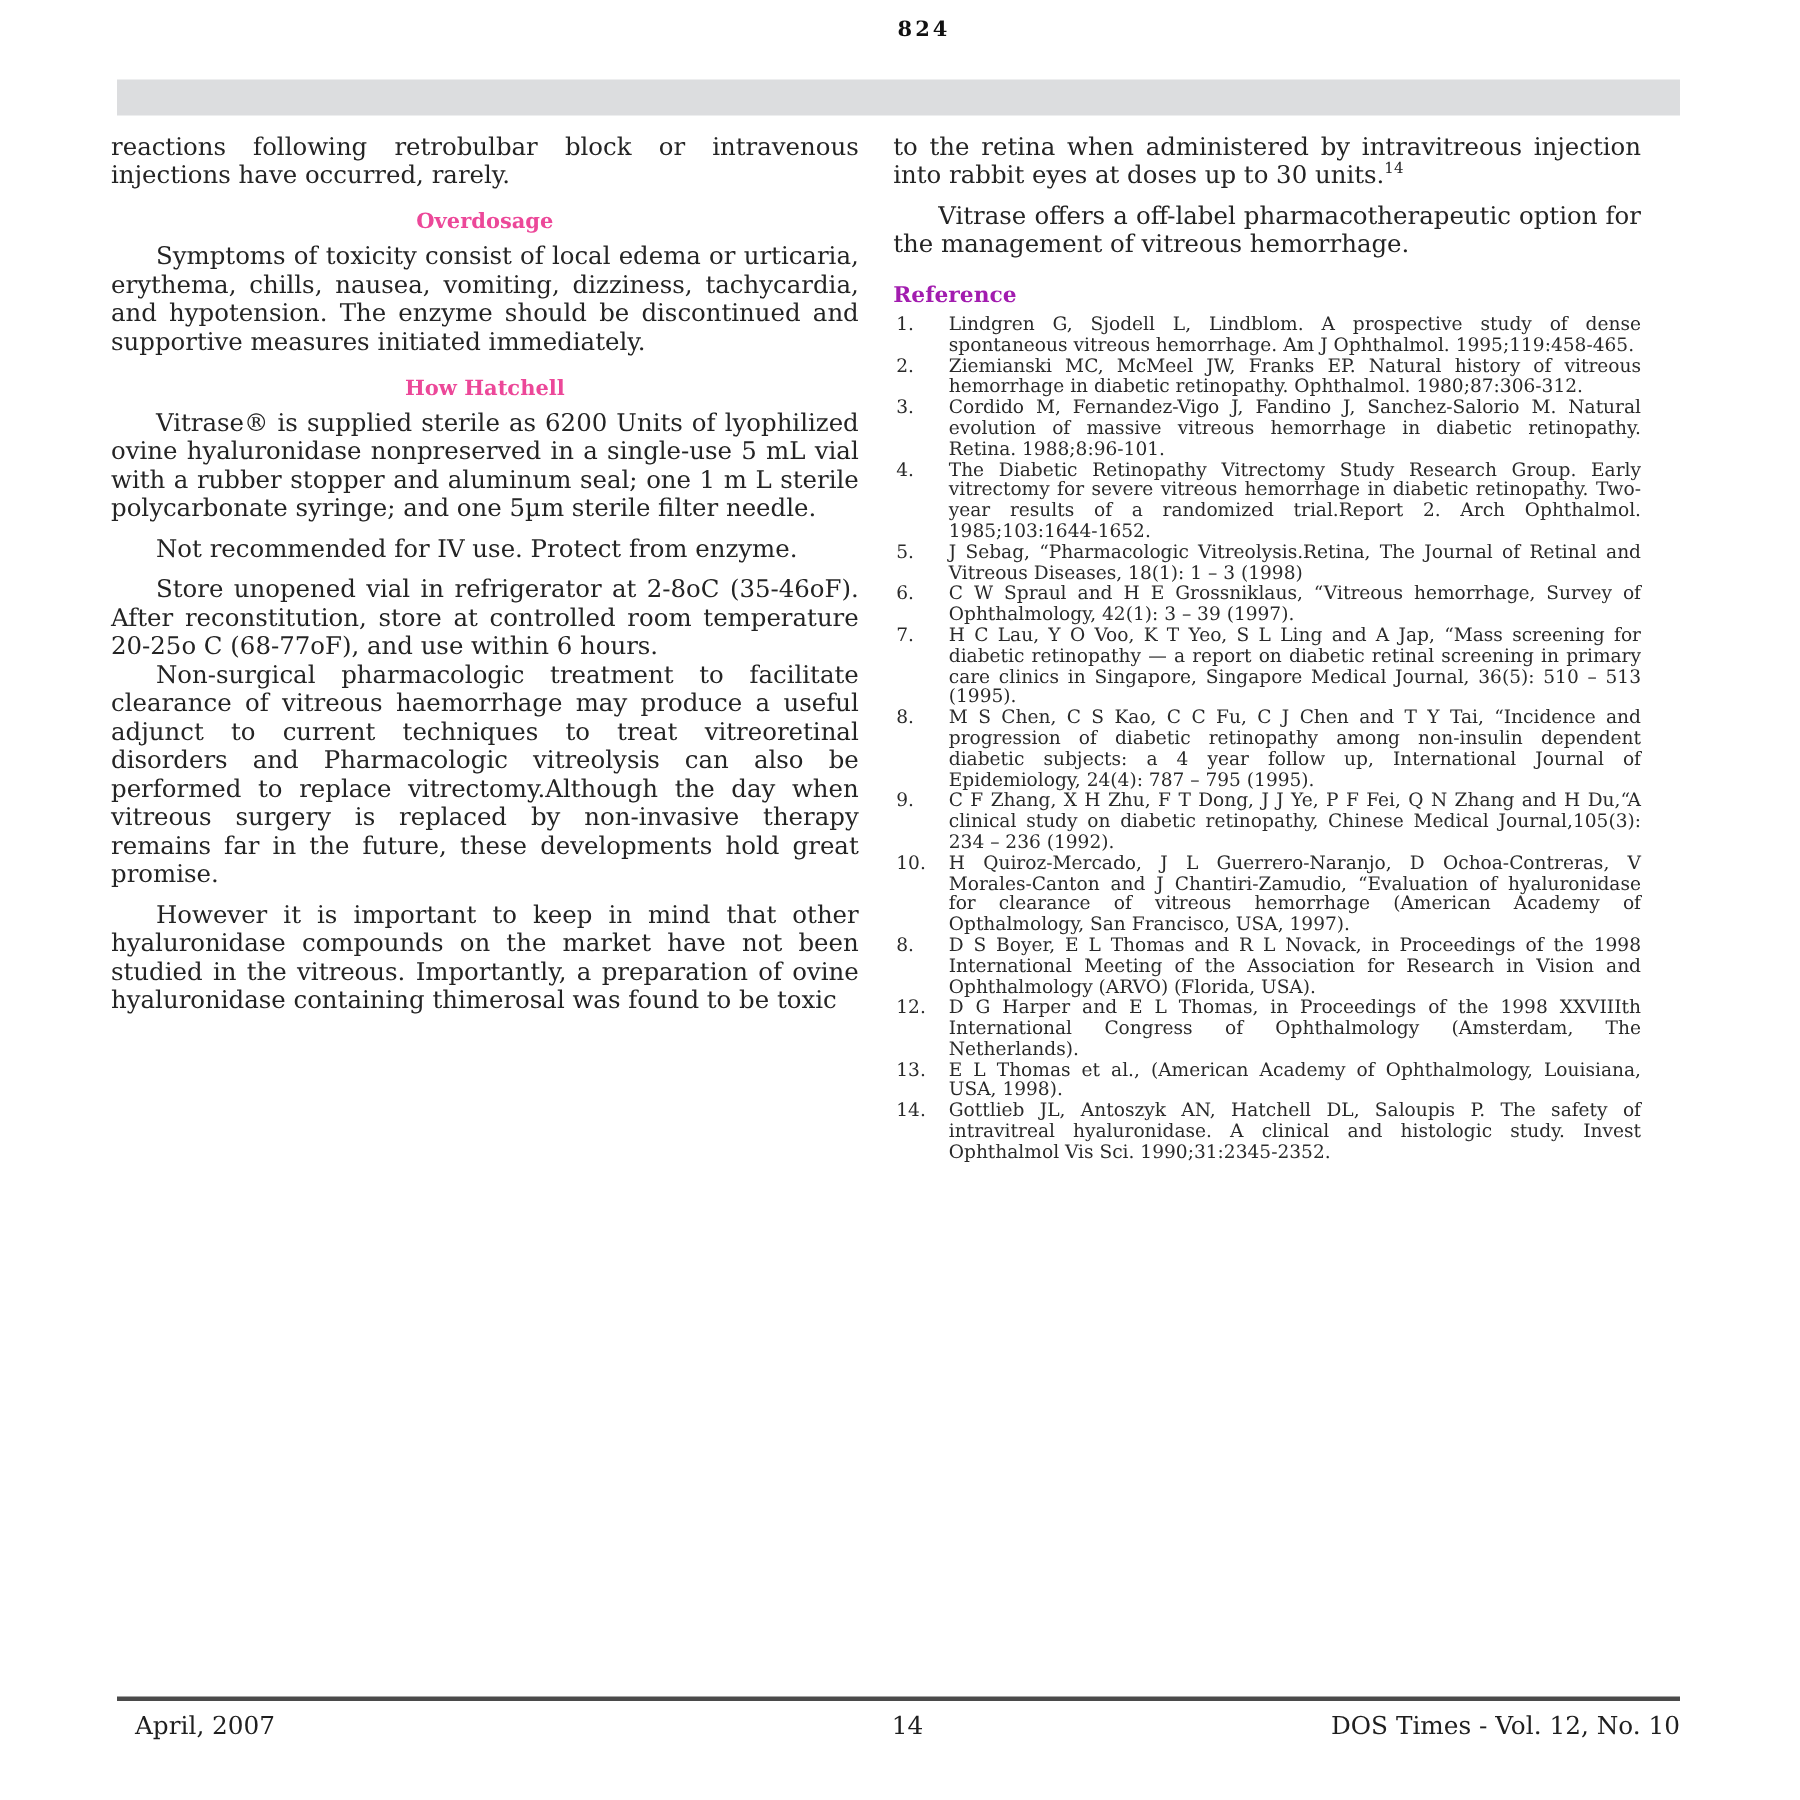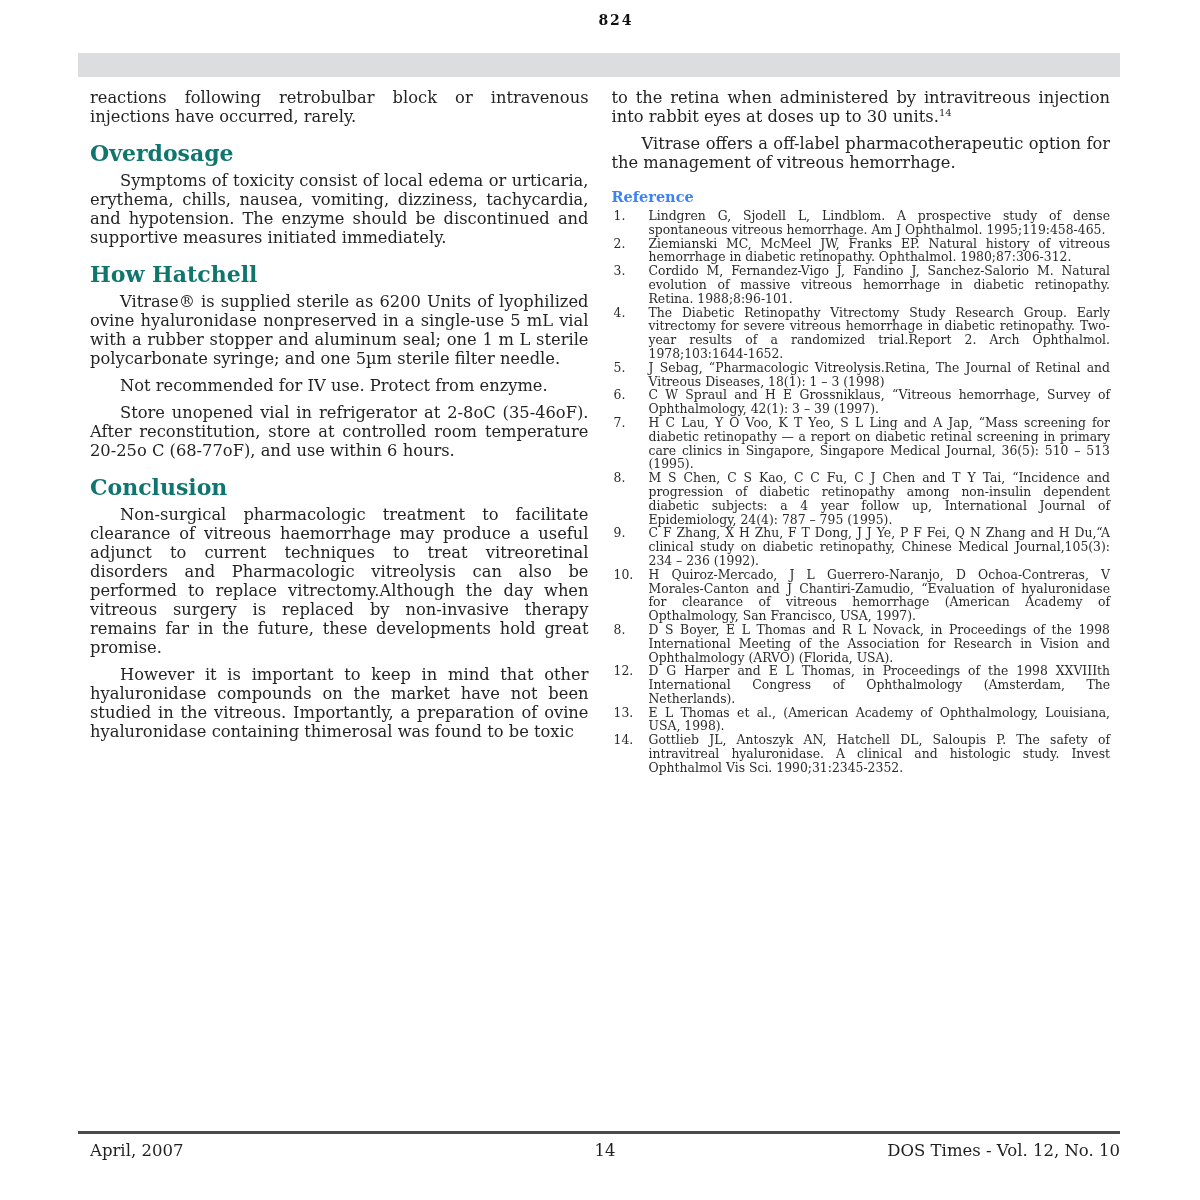--- a/index.html
+++ b/index.html
@@ -33,48 +33,49 @@
     position: absolute;
     top: 53px;
     left: 78px;
     width: 1042px;
     height: 24px;
     background: #dcdddf;
   }
   .columns {
     position: absolute;
     top: 88px;
-    left: 90px;
+    left: 74px;
     width: 1020px;
     display: flex;
     gap: 23px;
   }
   .col { flex: 1 1 0; min-width: 0; }
 
   p.body {
     font-size: 16.3px;
     line-height: 19px;
     text-align: justify;
     color: #242424;
   }
   p.indent { text-indent: 30px; }
   p.spaced { margin-top: 8px; }
   h3.section-heading {
-    font-size: 22px;
+    font-size: 14px;
     font-weight: bold;
     margin-top: 14px;
     margin-bottom: 5px;
-    color: #0f766e;
+    color: #ec4899;
+    text-align: center;
   }
   h4.ref-heading {
     font-size: 14.5px;
     font-weight: bold;
     margin-top: 16px;
     margin-bottom: 4px;
-    color: #3b82f6;
+    color: #a21caf;
   }
   sup.footnote {
     font-size: 10px;
     line-height: 0;
     vertical-align: super;
   }
   ol.refs {
     list-style: none;
     margin-top: 3px;
   }
@@ -130,21 +131,20 @@
       <p class="body">reactions following retrobulbar block or intravenous injections have occurred, rarely.</p>
 
       <h3 class="section-heading">Overdosage</h3>
       <p class="body indent">Symptoms of toxicity consist of local edema or urticaria, erythema, chills, nausea, vomiting, dizziness, tachycardia, and hypotension. The enzyme should be discontinued and supportive measures initiated immediately.</p>
 
       <h3 class="section-heading">How Hatchell</h3>
       <p class="body indent">Vitrase®  is supplied sterile as 6200 Units of lyophilized ovine hyaluronidase nonpreserved in a single-use 5 mL vial with a rubber stopper and aluminum seal; one 1 m L sterile polycarbonate syringe; and one 5µm sterile filter needle.</p>
       <p class="body indent spaced">Not recommended for IV use. Protect from enzyme.</p>
       <p class="body indent spaced">Store unopened vial in refrigerator at 2-8oC (35-46oF). After reconstitution, store at controlled room temperature 20-25o C (68-77oF), and use within 6 hours.</p>
 
-      <h3 class="section-heading">Conclusion</h3>
       <p class="body indent">Non-surgical pharmacologic treatment to facilitate clearance of vitreous haemorrhage may produce a useful adjunct to current techniques to treat vitreoretinal disorders and Pharmacologic vitreolysis  can also be performed to replace vitrectomy.Although the day when vitreous surgery is replaced by non-invasive therapy remains far in the future, these developments hold great promise.</p>
       <p class="body indent spaced">However it is important to keep in mind that other hyaluronidase compounds on the market have not been studied in the vitreous. Importantly, a preparation of ovine hyaluronidase containing thimerosal was found to be toxic</p>
     </div>
 
     <div class="col">
       <p class="body"><span>to the retina when administered by intravitreous injection into rabbit eyes at doses up to 30 units.</span><sup class="footnote">14</sup></p>
 
       <p class="body indent spaced">Vitrase offers a off-label pharmacotherapeutic option for the management of vitreous hemorrhage.</p>
 
       <h4 class="ref-heading">Reference</h4>
@@ -157,21 +157,21 @@
           <li>
           <span class="ref-num">2.</span>
           <span class="ref-text">Ziemianski MC, McMeel JW, Franks EP. Natural history of vitreous hemorrhage in diabetic retinopathy. Ophthalmol. 1980;87:306-312.</span>
         </li>
           <li>
           <span class="ref-num">3.</span>
           <span class="ref-text">Cordido M, Fernandez-Vigo J, Fandino J, Sanchez-Salorio M. Natural evolution of massive vitreous hemorrhage in diabetic retinopathy. Retina. 1988;8:96-101.</span>
         </li>
           <li>
           <span class="ref-num">4.</span>
-          <span class="ref-text">The Diabetic Retinopathy Vitrectomy Study Research Group. Early vitrectomy for severe vitreous hemorrhage in diabetic retinopathy. Two-year results of a randomized trial.Report 2. Arch Ophthalmol. 1978;103:1644-1652.</span>
+          <span class="ref-text">The Diabetic Retinopathy Vitrectomy Study Research Group. Early vitrectomy for severe vitreous hemorrhage in diabetic retinopathy. Two-year results of a randomized trial.Report 2. Arch Ophthalmol. 1985;103:1644-1652.</span>
         </li>
           <li>
           <span class="ref-num">5.</span>
           <span class="ref-text">J Sebag, “Pharmacologic Vitreolysis.Retina, The Journal of Retinal and Vitreous Diseases, 18(1): 1 – 3 (1998)</span>
         </li>
           <li>
           <span class="ref-num">6.</span>
           <span class="ref-text">C W Spraul and H E Grossniklaus, “Vitreous hemorrhage, Survey of Ophthalmology, 42(1): 3 – 39 (1997).</span>
         </li>
           <li>

